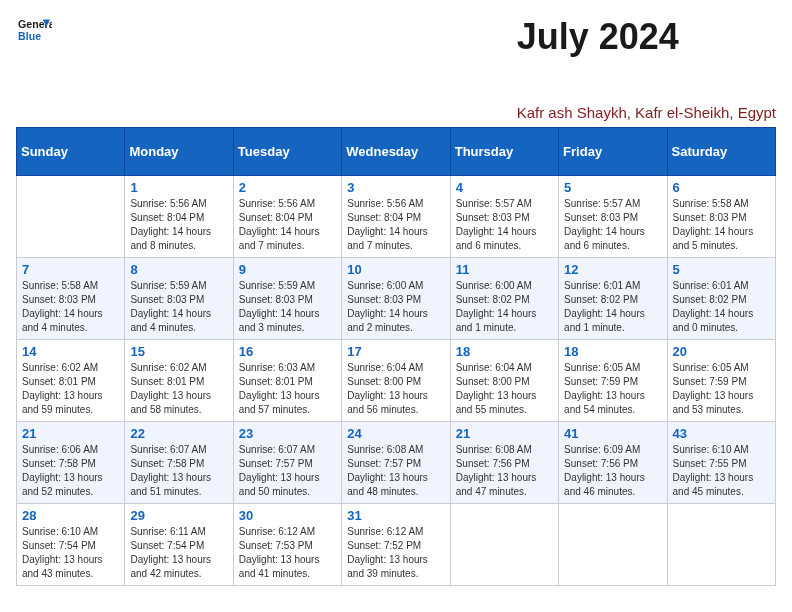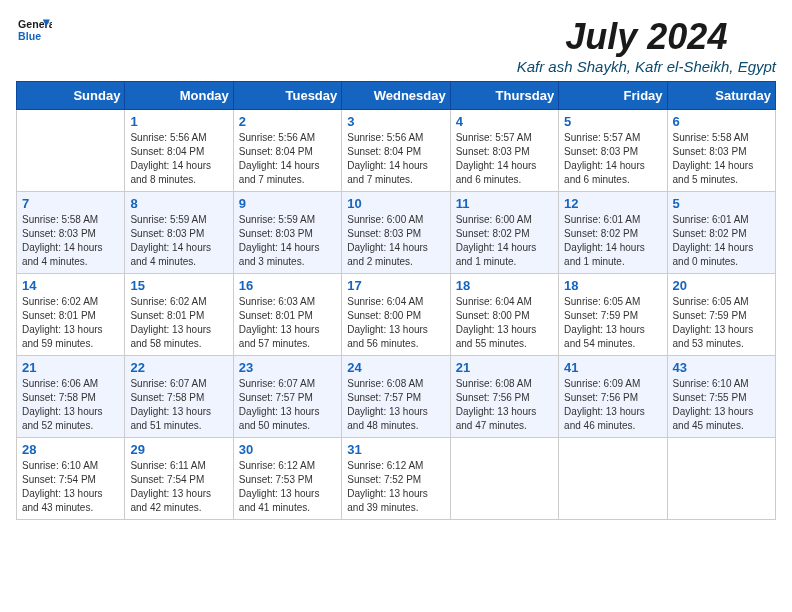--- a/index.html
+++ b/index.html
@@ -19,44 +19,44 @@
     .logo {
       display: flex;
       align-items: center;
       gap: 4px;
     }
     .logo-icon {
       width: 36px;
       height: 30px;
     }
     .title-block {
-      text-align: center;
-      font-style: italic;
+      text-align: left;
     }
     .month-title {
       font-size: 36px;
       font-weight: bold;
       color: #1a1a1a;
     }
     .location-title {
       font-size: 15px;
-      color: #0c4a6e;
+      color: #7f1d1d;
+      margin-top: 46px;
     }
     .calendar {
       width: 100%;
       border-collapse: collapse;
       margin-top: 6px;
     }
     .calendar th {
       background: #1565c0;
       color: #fff;
       font-size: 13px;
       font-weight: bold;
-      padding: 6px 4px;
-      text-align: right;
+      padding: 16px 4px;
+      text-align: left;
       border: 1px solid #0d47a1;
     }
     .calendar td {
       border: 1px solid #ccc;
       vertical-align: top;
       padding: 4px 5px;
       width: 108px;
       min-height: 90px;
     }
     .day-number {

